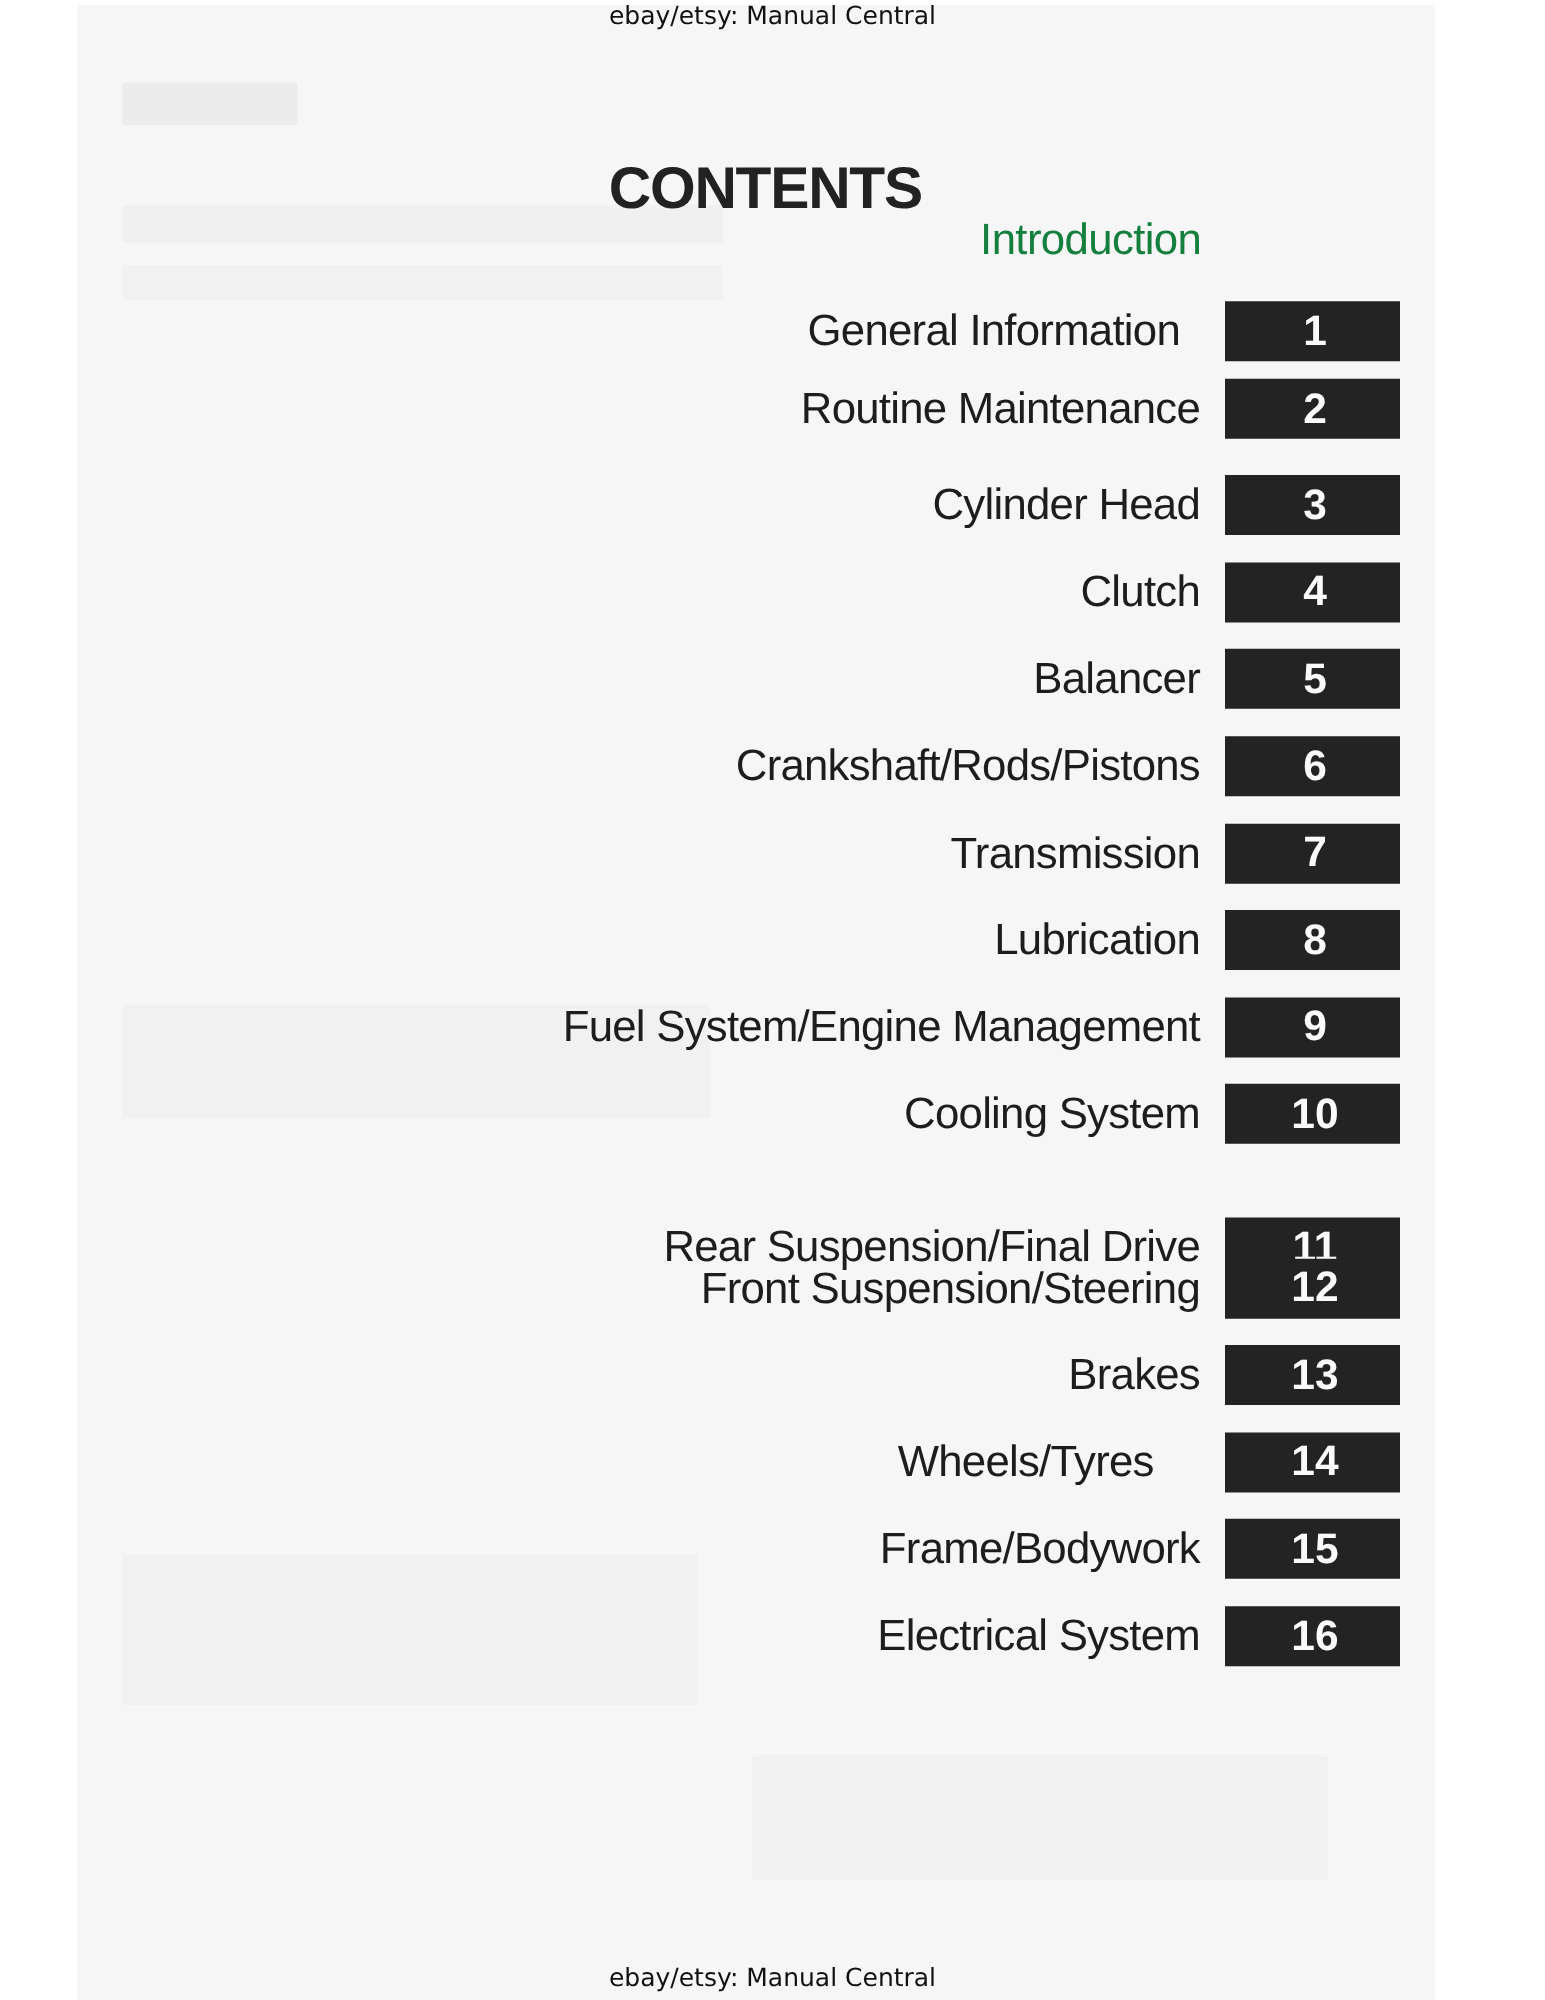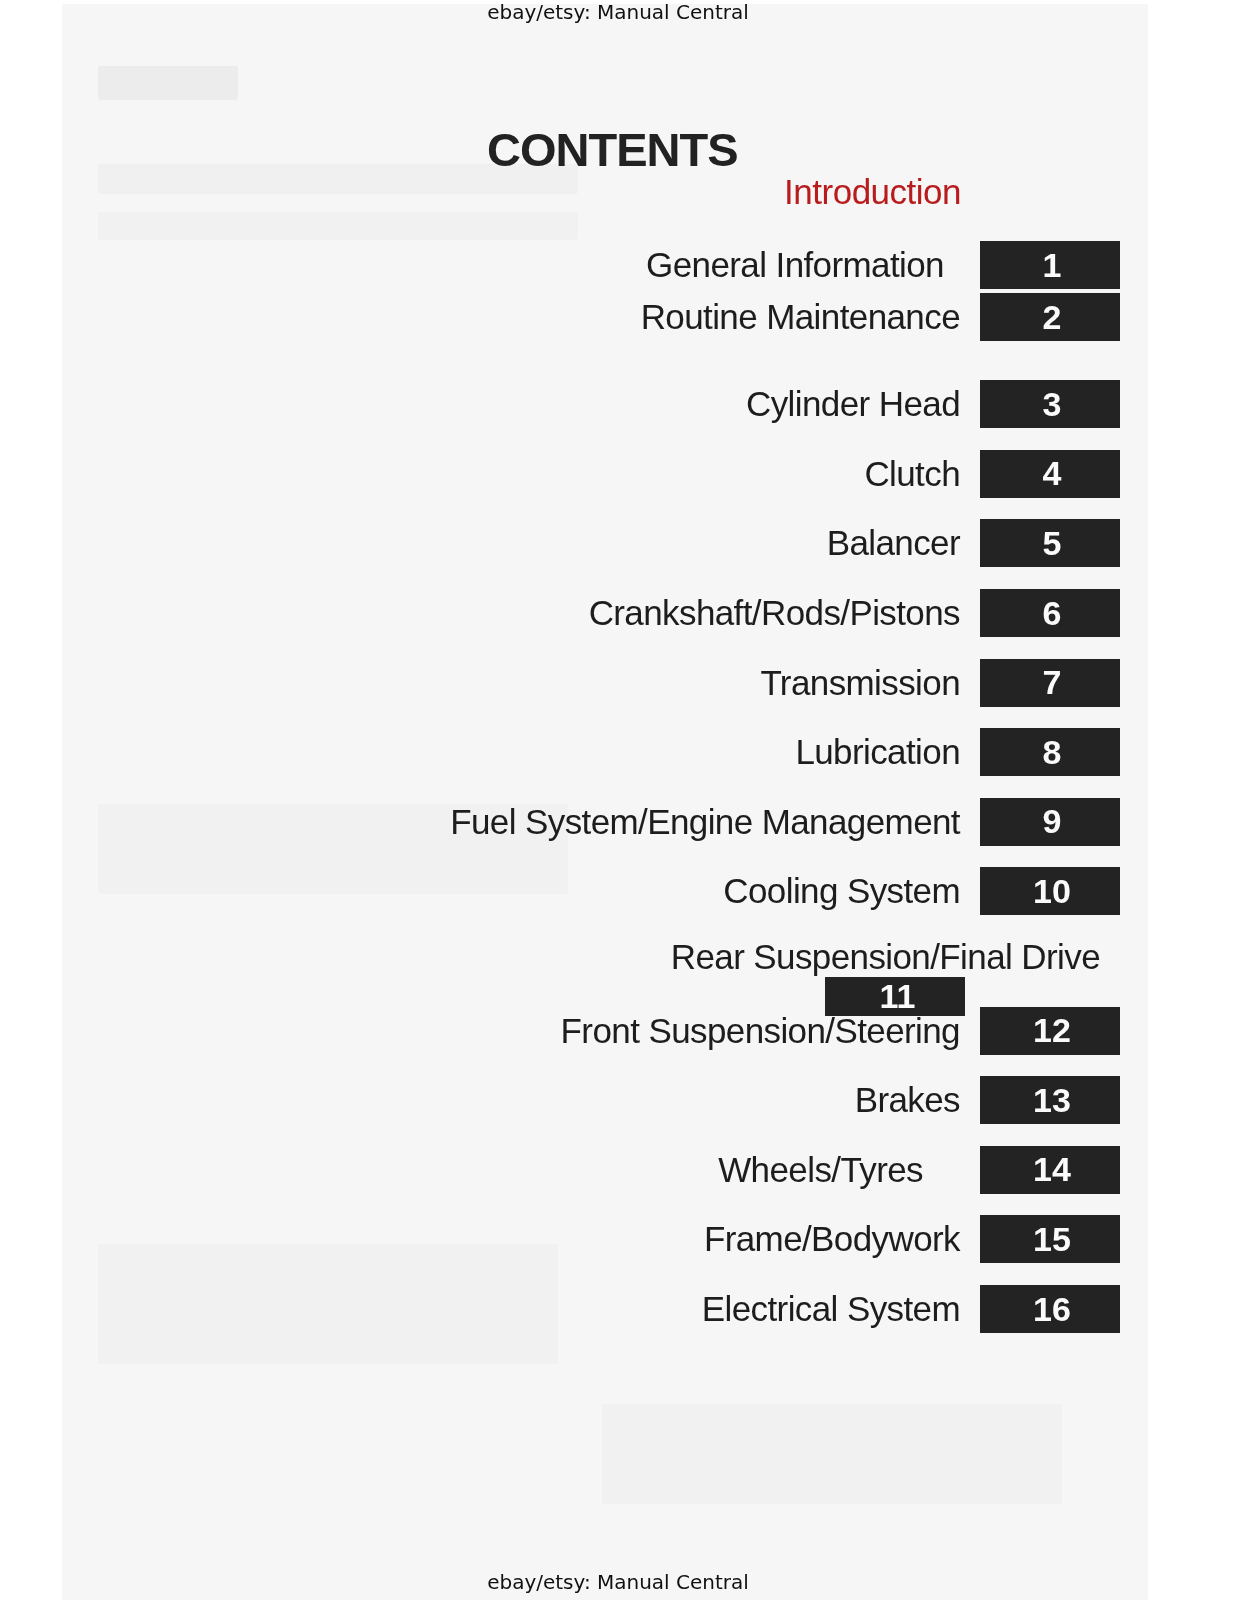--- a/index.html
+++ b/index.html
@@ -21,21 +21,21 @@
   }
   .wm-top { top:0px; }
   .wm-bottom { top:1570px; }
   .title {
     position:absolute; left:463px; top:122px;
     font-family:"Liberation Sans", sans-serif; font-weight:bold;
     font-size:47px; letter-spacing:-1px; color:#222;margin-left:24px;
   }
   .intro {
     position:absolute; right:275px; top:172px;
-    font-size:35px; color:#b91c1c; letter-spacing:-0.5px;
+    font-size:35px; color:#15803d; letter-spacing:-0.5px;
   }
   .toc-row {
     position:absolute; right:116px; height:48px; display:flex; align-items:center;
   }
   .toc-label {
     font-size:35px; color:#1d1d1d; letter-spacing:-0.6px; white-space:nowrap;
     margin-right:20px;
   }
   .toc-tab {
     width:140px; height:48px; background:#232323; color:#fafafa;
@@ -59,21 +59,21 @@
 <div class="watermark wm-top">ebay/etsy: Manual Central</div>
 
 <div class="title">CONTENTS</div>
 <div class="intro">Introduction</div>
 
 <div id="toc">
     <div class="toc-row" style="top: 241px; gap: 16px;">
       <span class="toc-label">General Information</span>
       <span class="toc-tab">1</span>
     </div>
-    <div class="toc-row" style="top: 293px; margin-left: 34px;">
+    <div class="toc-row" style="top: 303px; margin-left: 34px;">
       <span class="toc-label">Routine Maintenance</span>
       <span class="toc-tab">2</span>
     </div>
     <div class="toc-row" style="top: 380.2px;">
       <span class="toc-label">Cylinder Head</span>
       <span class="toc-tab">3</span>
     </div>
     <div class="toc-row" style="top: 449.8px;">
       <span class="toc-label">Clutch</span>
       <span class="toc-tab">4</span>
@@ -95,21 +95,21 @@
       <span class="toc-tab">8</span>
     </div>
     <div class="toc-row" style="top: 797.8px;">
       <span class="toc-label">Fuel System/Engine Management</span>
       <span class="toc-tab">9</span>
     </div>
     <div class="toc-row" style="top: 867.4px;">
       <span class="toc-label">Cooling System</span>
       <span class="toc-tab">10</span>
     </div>
-    <div class="toc-row" style="top: 937px; flex-direction: column;">
+    <div class="toc-row" style="top: 974px;">
       <span class="toc-label">Rear Suspension/Final Drive</span>
       <span class="toc-tab">11</span>
     </div>
     <div class="toc-row" style="top: 1006.6px;">
       <span class="toc-label">Front Suspension/Steering</span>
       <span class="toc-tab">12</span>
     </div>
     <div class="toc-row" style="top: 1076.2px;">
       <span class="toc-label">Brakes</span>
       <span class="toc-tab">13</span>

